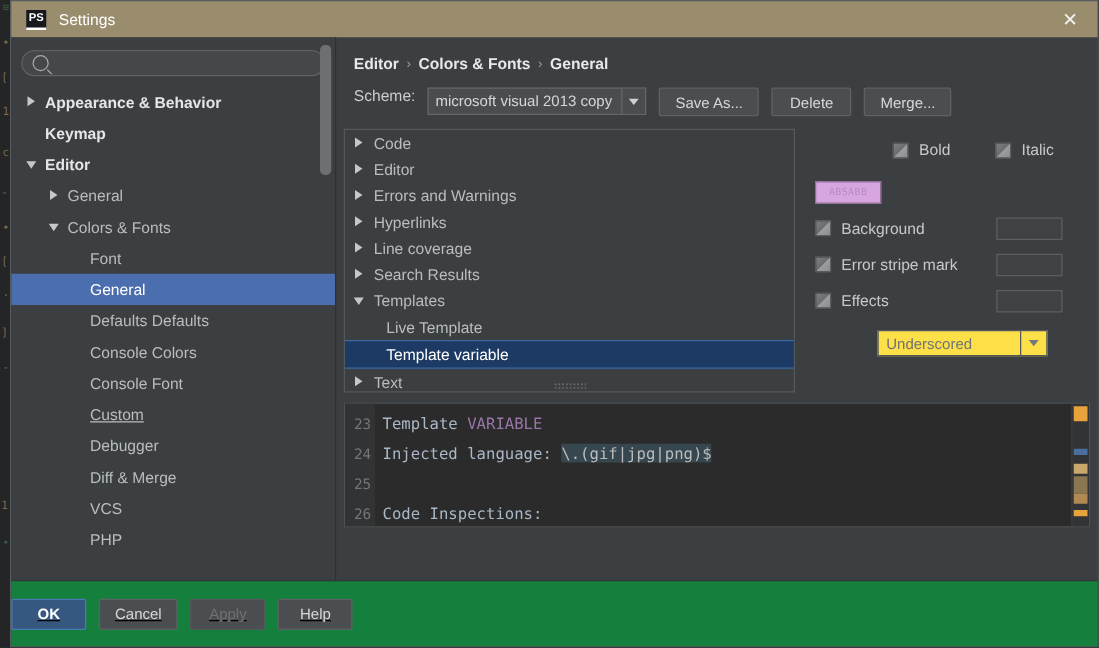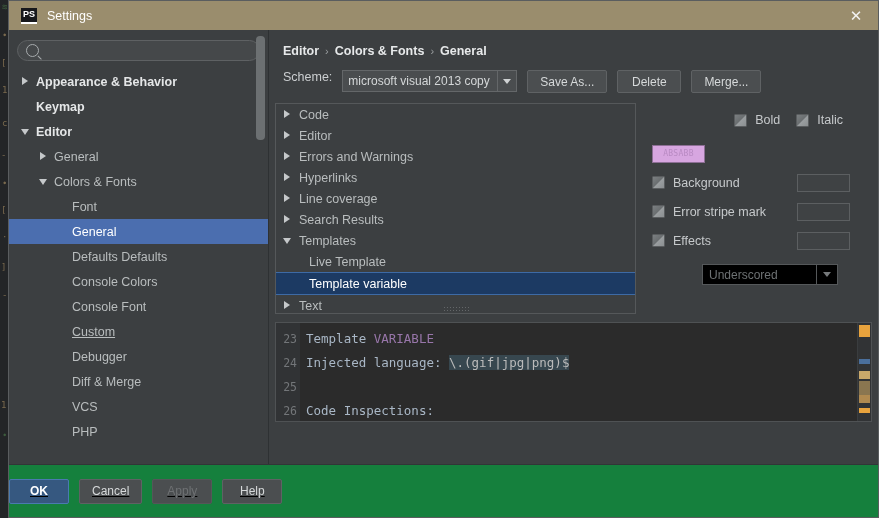--- a/index.html
+++ b/index.html
@@ -206,21 +206,21 @@
     width: 26px; height: 5px;
     background-image: radial-gradient(#6b6e70 0.8px, transparent 0.9px);
     background-size: 3px 3px;
     opacity: 0.85;
   }
 
   .attrs {
     flex: 1 1 auto; padding: 10px 18px 0 16px; min-width: 0;
   }
   .biRow {
-    display: flex; justify-content: flex-end; gap: 16px;
+    display: flex; justify-content: flex-end; gap: 36px;
     padding-right: 17px; margin-bottom: 12px;
   }
   .cbline { display: flex; align-items: center; gap: 8px; }
   .cb {
     width: 13px; height: 13px; flex: 0 0 auto;
     background: linear-gradient(135deg, #7b7f81 0%, #6a6e70 48%, #9a9ea0 52%, #8b8f91 100%);
     border: 1px solid #5a5d5f; box-sizing: border-box; position: relative;
     border-radius: 1px;
   }
   .cb.checked::after {
@@ -244,21 +244,21 @@
     border: 1px solid #5c5f61; background: #3f4244;
     display: flex; align-items: center; justify-content: center;
     font-size: 8px; letter-spacing: 0.3px;
   }
   .swatch.filled {
     background: #d7a6e0; border-color: #8d6f95; color: #b88ac2;
     font-family: "DejaVu Sans Mono", monospace;
   }
   .effectcombo {
     width: 136px; height: 21px; margin-left: 50px; margin-top: 9px;
-    border: 1px solid #55585a; background: #000000;
+    border: 1px solid #55585a; background: #fde047;
     display: flex; align-items: center; box-sizing: border-box;
   }
   .effectcombo .val { flex: 1 1 auto; font-size: 12px; color: #6e7274; padding-left: 6px; }
   .effectcombo .arrow {
     width: 20px; height: 100%; border-left: 1px solid #55585a;
     display: flex; align-items: center; justify-content: center;
   }
   .effectcombo .arrow::before {
     content: ""; border-top: 5px solid #76797b;
     border-left: 4px solid transparent; border-right: 4px solid transparent;

